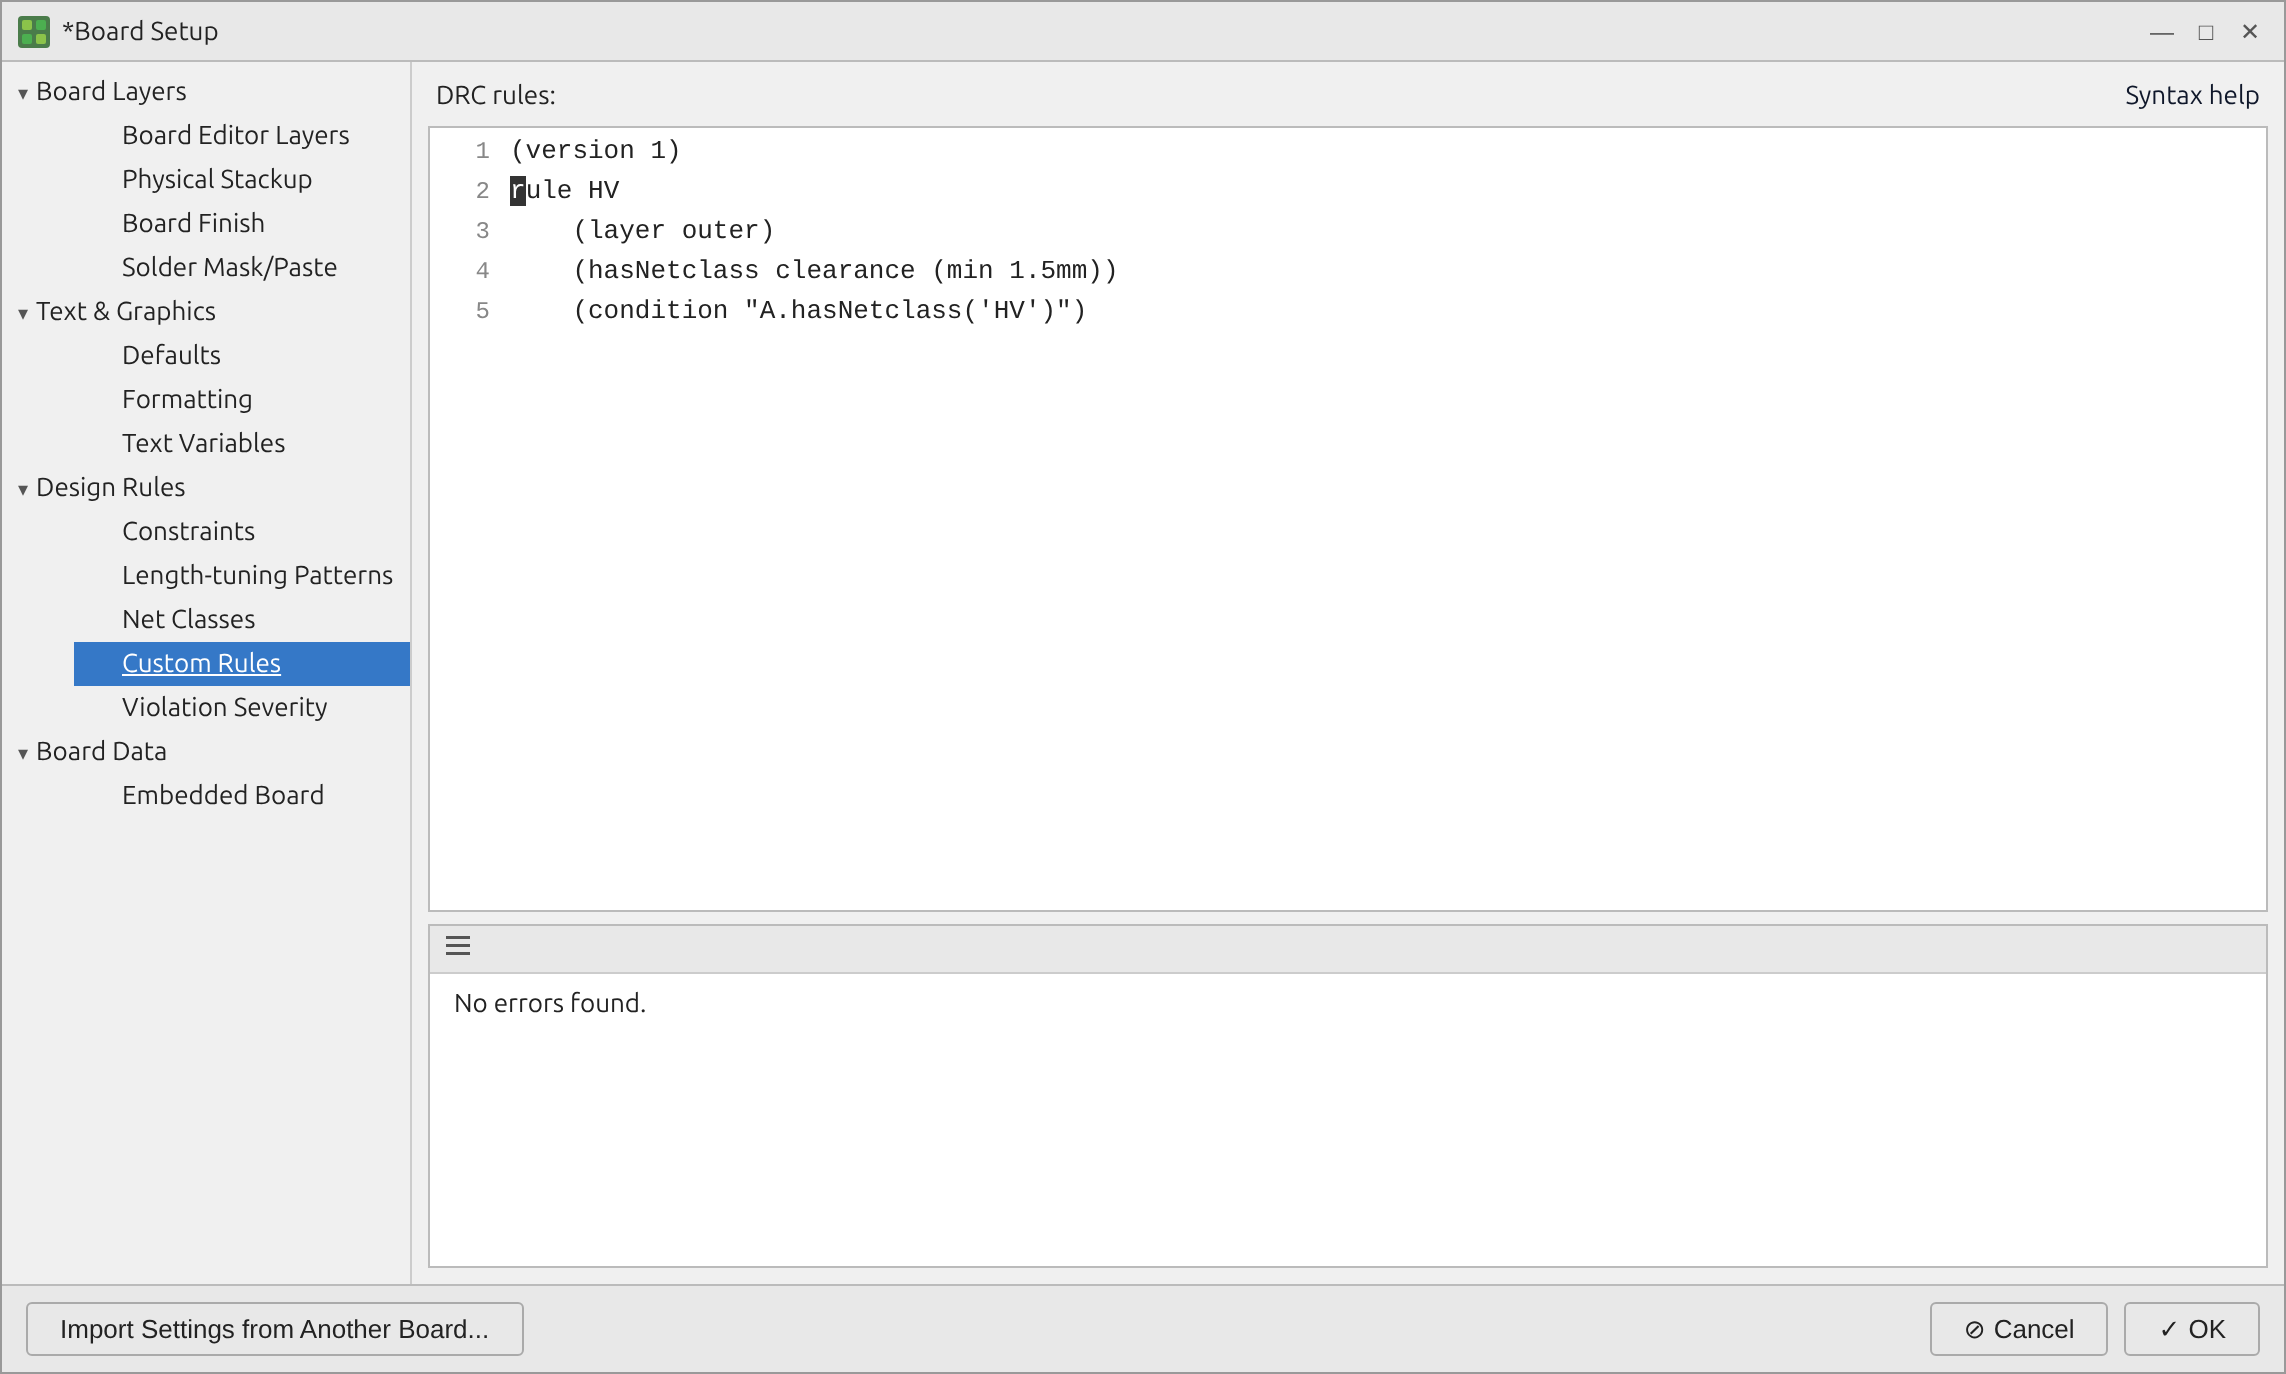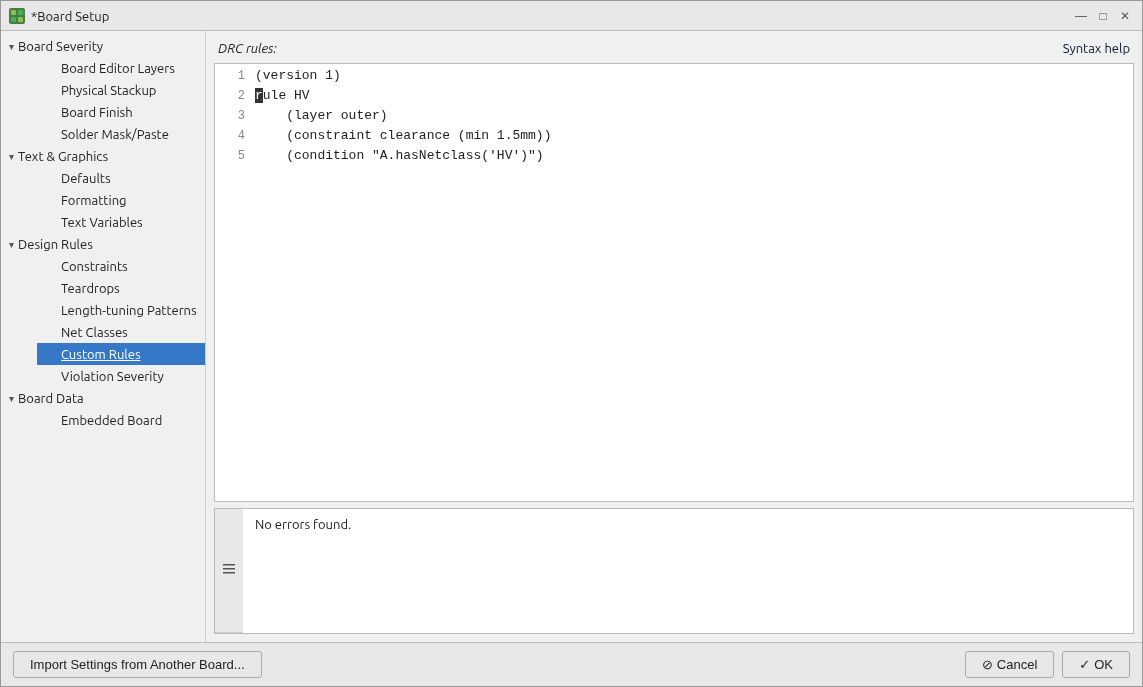--- a/index.html
+++ b/index.html
@@ -114,21 +114,20 @@
     }
     .drc-header {
       display: flex;
       justify-content: space-between;
       align-items: center;
       padding: 2px 4px;
     }
     .drc-label {
       font-size: 13px;
       color: #222;
-      font-style: italic;
     }
     .syntax-help {
       font-size: 13px;
       color: #0f172a;
       text-decoration: none;
       cursor: pointer;
     }
     .code-editor {
       background: white;
       border: 1px solid #bbb;
@@ -160,23 +159,23 @@
       color: #222;
       white-space: pre;
     }
     .cursor-char {
       background: #333;
       color: white;
     }
     .error-panel {
       background: white;
       border: 1px solid #bbb;
-      height: 126px;
-      display: flex;
-      flex-direction: row;
+      height: 172px;
+      display: flex;
+      flex-direction: column;
     }
     .error-panel-toolbar {
       background: #e8e8e8;
       border-bottom: 1px solid #ccc;
       padding: 2px 6px;
       display: flex;
       align-items: center;
     }
     .error-icon {
       font-size: 14px;
@@ -242,21 +241,21 @@
       <button class="titlebar-btn">✕</button>
     </div>
   </div>
 
   <div class="main-content">
 
     <div class="sidebar">
 
       <div class="sidebar-group-header">
         <span class="chevron">▾</span>
-        <span>Board Severity</span>
+        <span>Board Layers</span>
       </div>
       <div class="sidebar-item">
         <span>Board Editor Layers</span>
       </div>
       <div class="sidebar-item">
         <span>Physical Stackup</span>
       </div>
       <div class="sidebar-item">
         <span>Board Finish</span>
       </div>
@@ -277,23 +276,20 @@
       <div class="sidebar-item">
         <span>Text Variables</span>
       </div>
 
       <div class="sidebar-group-header">
         <span class="chevron">▾</span>
         <span>Design Rules</span>
       </div>
       <div class="sidebar-item">
         <span>Constraints</span>
-      </div>
-      <div class="sidebar-item">
-        <span>Teardrops</span>
       </div>
       <div class="sidebar-item">
         <span>Length-tuning Patterns</span>
       </div>
       <div class="sidebar-item">
         <span>Net Classes</span>
       </div>
       <div class="sidebar-item active">
         <span>Custom Rules</span>
       </div>
@@ -325,21 +321,21 @@
           <div class="code-line">
             <span class="line-num">2</span>
             <span class="line-content"><span class="cursor-char">r</span>ule HV</span>
           </div>
           <div class="code-line">
             <span class="line-num">3</span>
             <span class="line-content">    (layer outer)</span>
           </div>
           <div class="code-line">
             <span class="line-num">4</span>
-            <span class="line-content">    (constraint clearance (min 1.5mm))</span>
+            <span class="line-content">    (hasNetclass clearance (min 1.5mm))</span>
           </div>
           <div class="code-line">
             <span class="line-num">5</span>
             <span class="line-content">    (condition "A.hasNetclass('HV')")</span>
           </div>
         </div>
       </div>
 
       <div class="error-panel">
         <div class="error-panel-toolbar">

